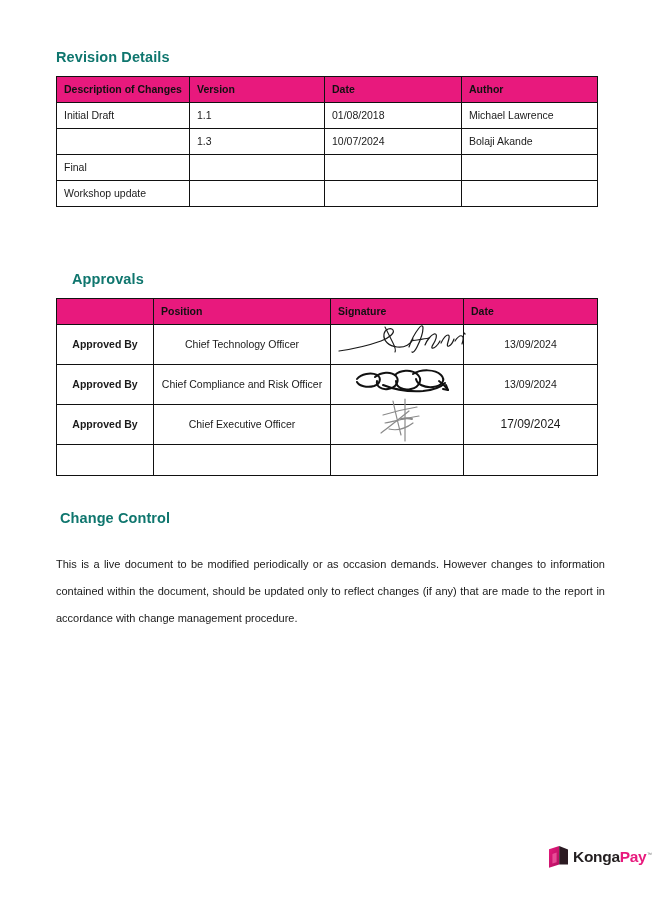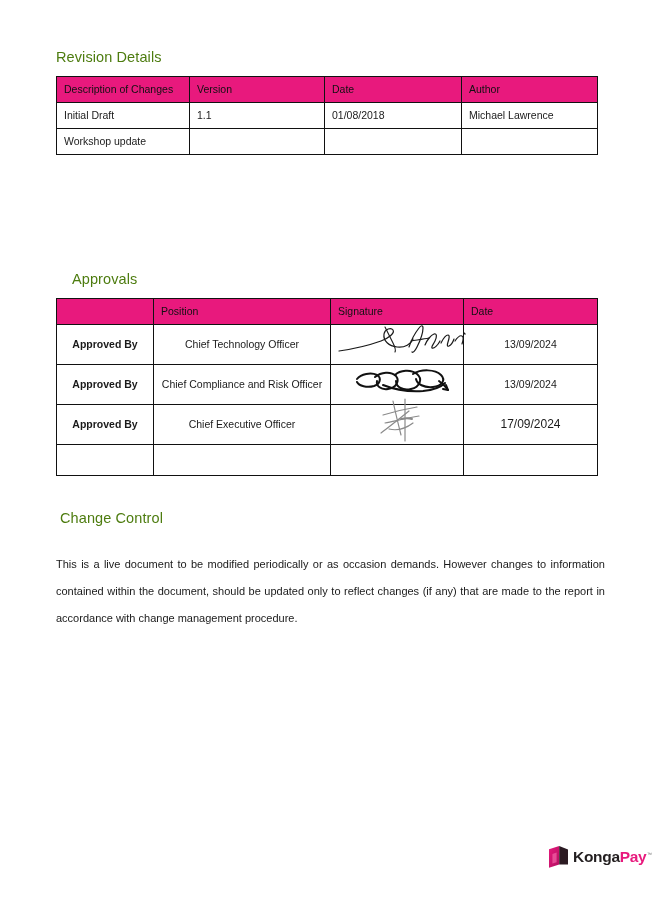--- a/index.html
+++ b/index.html
@@ -21,22 +21,22 @@
     left: 0; top: 0;
     width: 668px;
     height: 917px;
     background: #ffffff;
   }
 
   
   .section-heading {
     position: absolute;
     font-size: 14.5px;
-    font-weight: normal;
-    color: #4d7c0f;
+    font-weight: bold;
+    color: #0f766e;
     letter-spacing: 0.1px;
     white-space: nowrap;
   }
   #heading-revision { left: 56px; top: 49px; }
   #heading-approvals { left: 72px; top: 271px; text-align: center; }
   #heading-change    { left: 60px; top: 510px; }
 
   
   table.doc-table {
     position: absolute;
@@ -52,21 +52,21 @@
     padding: 3px 7px;
     text-align: left;
     vertical-align: middle;
     font-weight: normal;
     line-height: 1.25;
     overflow: visible;
   }
   table.doc-table thead th {
     background: #E8197D;
     color: #111111;
-    font-weight: normal;
+    font-weight: bold;
     font-size: 10.5px;
     height: 19px;
   }
 
   
   #table-revision {
     left: 56px;
     top: 76px;
     width: 541px;
   }
@@ -174,20 +174,32 @@
         <th>Date</th>
         <th>Author</th>
       </tr>
     </thead>
     <tbody>
       <tr>
         <td>Initial Draft</td>
         <td>1.1</td>
         <td>01/08/2018</td>
         <td>Michael Lawrence</td>
+      </tr>
+      <tr>
+        <td></td>
+        <td>1.3</td>
+        <td>10/07/2024</td>
+        <td>Bolaji Akande</td>
+      </tr>
+      <tr>
+        <td>Final</td>
+        <td></td>
+        <td></td>
+        <td></td>
       </tr>
       <tr>
         <td>Workshop update</td>
         <td></td>
         <td></td>
         <td></td>
       </tr>
     </tbody>
   </table>
 

